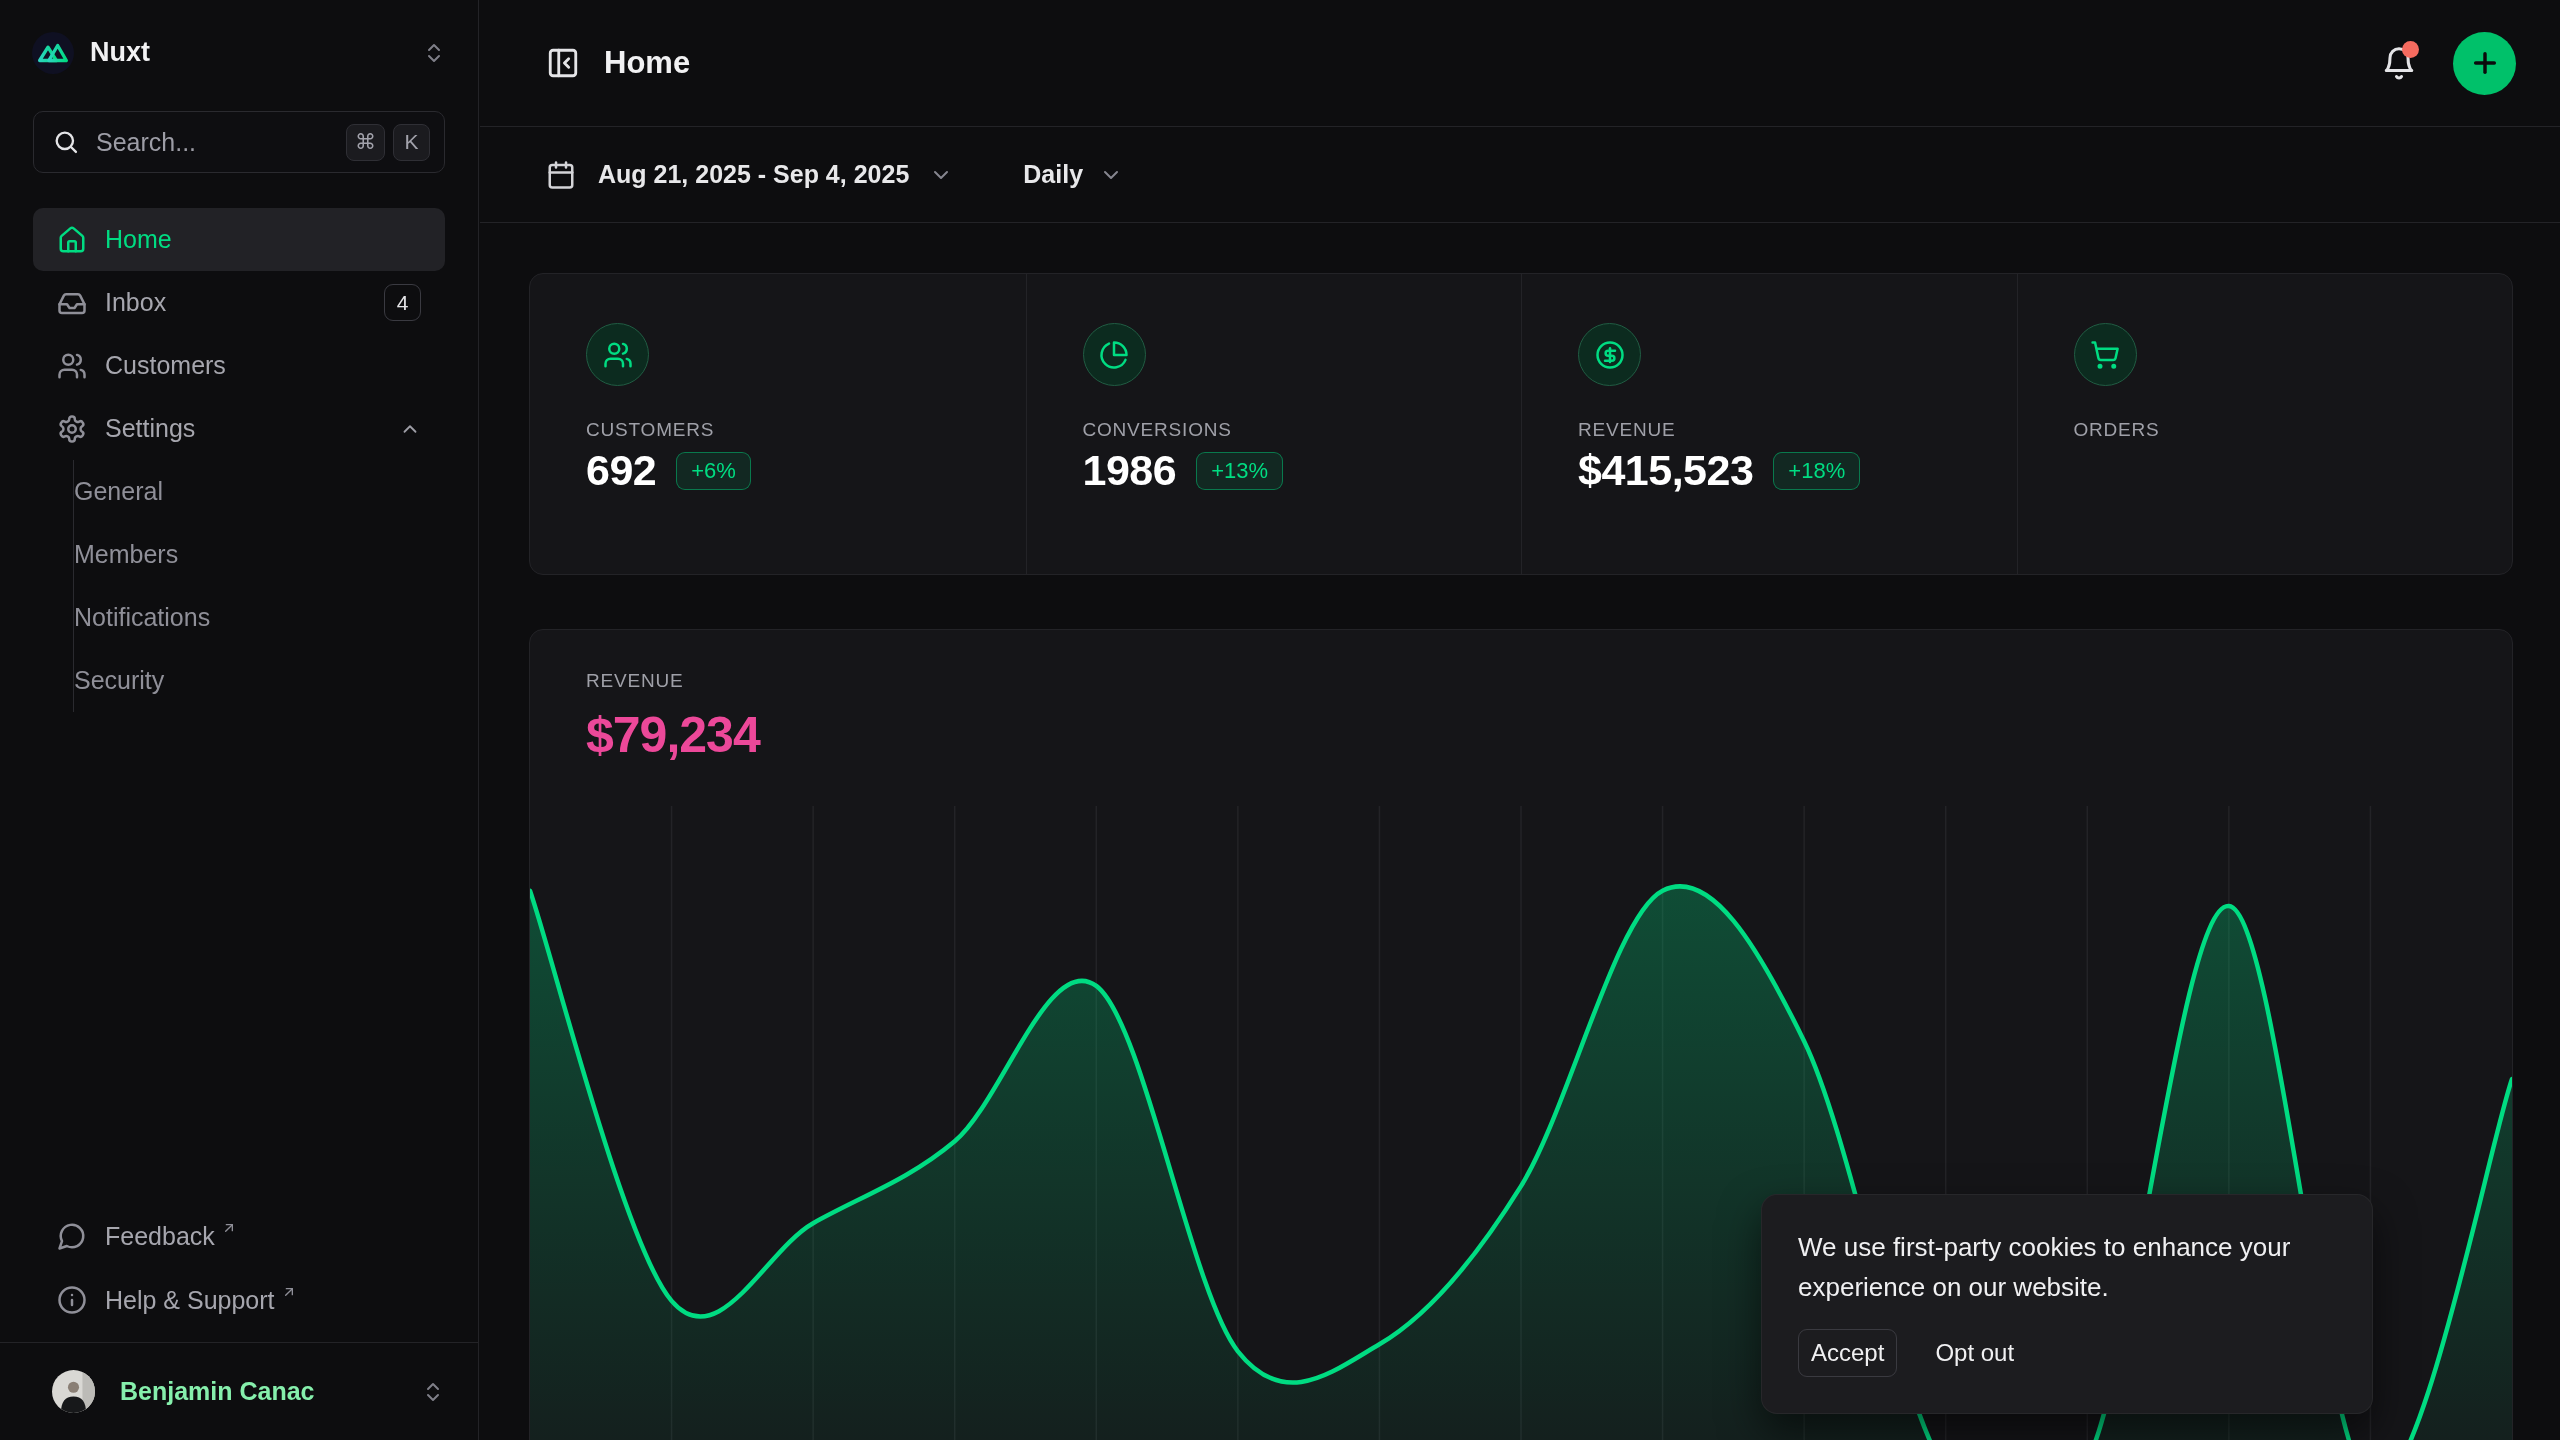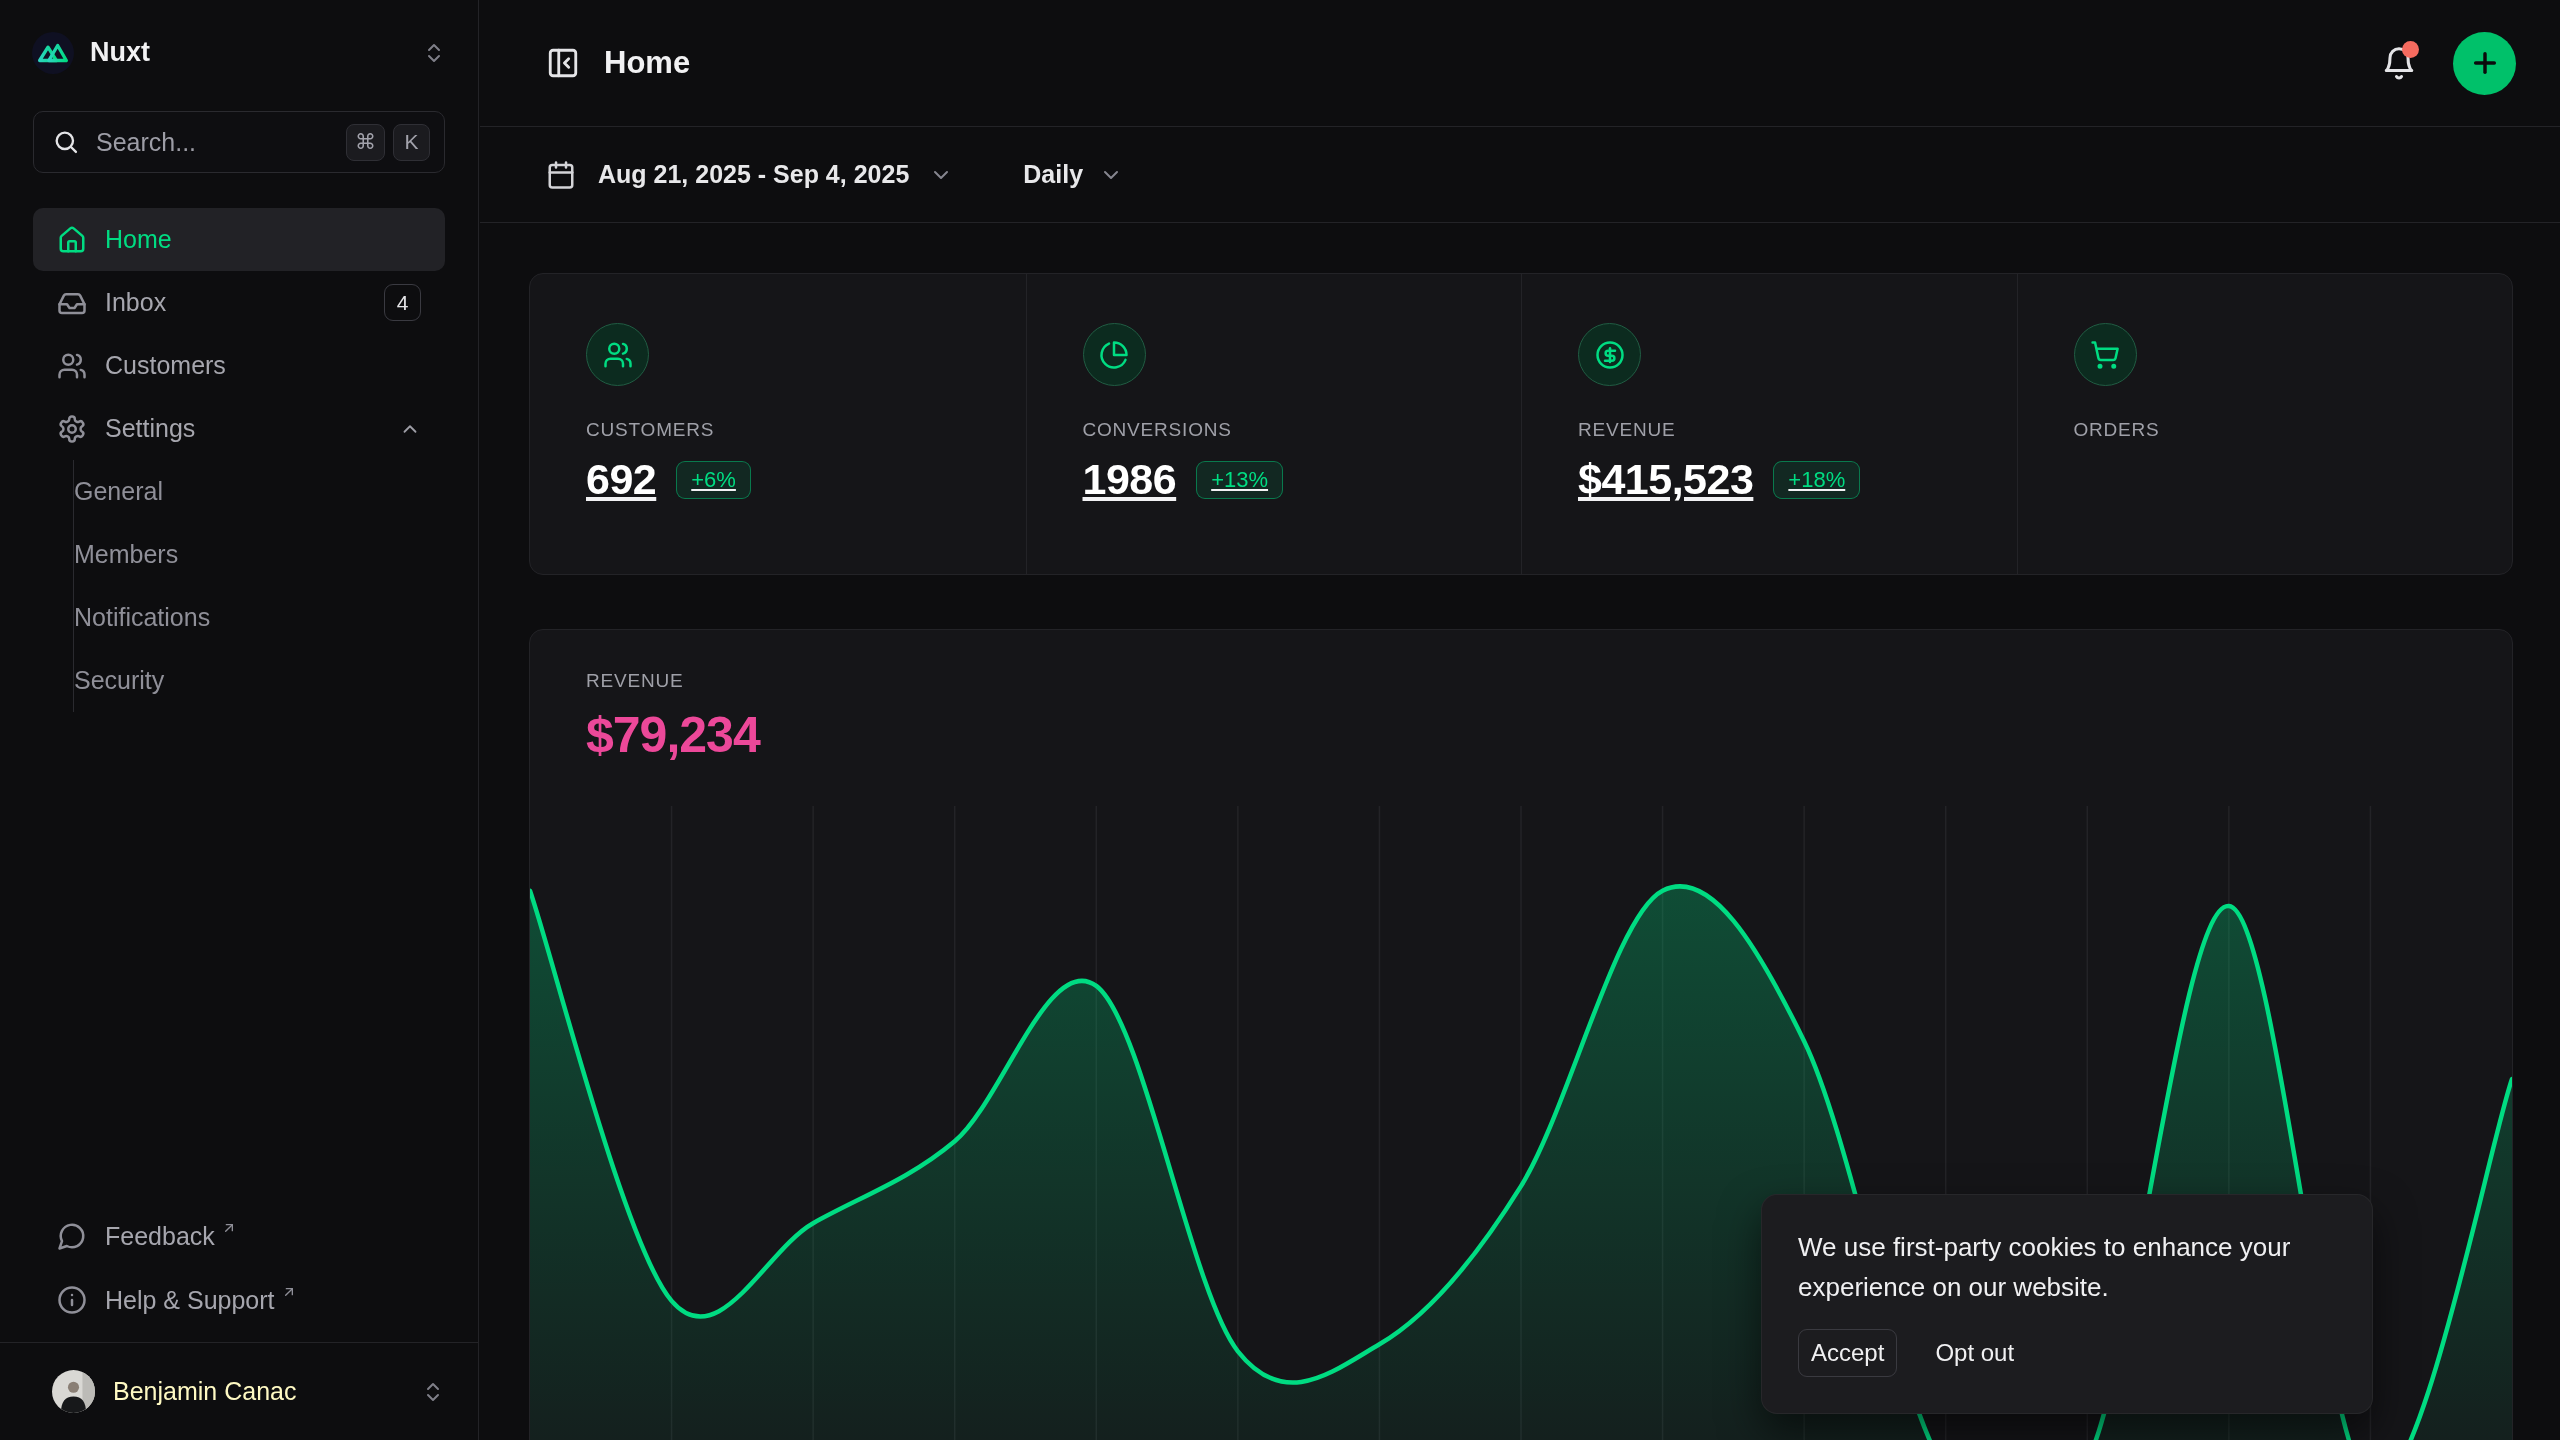--- a/index.html
+++ b/index.html
@@ -37,21 +37,21 @@
   .subnav-item { height:63px; display:flex; align-items:center; font-size:25px; color:#8f8f98; cursor:pointer; }
 
   .sb-foot { position:absolute; left:33px; right:33px; bottom:108px; }
   .foot-item { height:64px; display:flex; align-items:center; padding:0 24px; color:#a6a6ae; cursor:pointer; }
   .foot-item .n-icon { width:30px; color:#8f8f98; display:flex; }
   .foot-item .f-label { font-size:25px; margin-left:18px; }
   .ext-arrow { color:#8f8f98; margin-left:6px; transform:translateY(-8px); }
 
   .sb-user-wrap { position:absolute; left:0; right:0; bottom:0; height:98px; border-top:1px solid #232327; display:flex; align-items:center; padding:0 33px 0 52px; cursor:pointer; }
   .avatar { width:43px; height:43px; border-radius:50%; overflow:hidden; flex:none; }
-  .user-name { font-size:25px; font-weight:400; color:#fef9c3; margin-left:18px; flex:1; }
+  .user-name { font-size:25px; font-weight:700; color:#86efac; margin-left:25px; flex:1; }
 
   
   .main { position:absolute; left:480px; top:0; right:0; bottom:0; }
   .topbar { position:absolute; top:0; left:0; right:0; height:127px; border-bottom:1px solid #232327; display:flex; align-items:center; padding:0 44px 0 66px; }
   .collapse-btn { color:#e4e4e7; cursor:pointer; display:flex; }
   .page-title { font-size:31px; font-weight:700; margin-left:24px; flex:1; }
   .bell-wrap { position:relative; color:#e4e4e7; cursor:pointer; margin-right:36px; display:flex; }
   .bell-dot { position:absolute; top:-4px; right:-2px; width:17px; height:17px; border-radius:50%; background:#f66b5f; }
   .add-btn { width:63px; height:63px; border-radius:50%; background:#00c16a; color:#0b0b0c; display:flex; align-items:center; justify-content:center; cursor:pointer; border:none; }
 
@@ -62,21 +62,21 @@
   .ctl-chev { color:#85858e; display:flex; }
   .interval-ctl { display:flex; align-items:center; cursor:pointer; margin-left:70px; color:#e8e8ea; }
   .interval-text { font-size:25px; font-weight:600; margin-right:16px; }
 
   
   .stats { position:absolute; top:273px; left:49px; right:47px; height:302px; background:#151518; border:1px solid #232327; border-radius:14px; display:grid; grid-template-columns:1fr 1fr 1fr 1fr; }
   .stat-cell { padding:49px 56px; border-left:1px solid #232327; cursor:pointer; }
   .stat-cell:first-child { border-left:none; }
   .stat-icon { width:63px; height:63px; border-radius:50%; background:#0c2b1f; border:1px solid #215c43; color:#00dc82; display:flex; align-items:center; justify-content:center; }
   .stat-label { margin-top:33px; font-size:19px; letter-spacing:0.8px; color:#9fa0a8; font-weight:500; }
-  .stat-value-row { margin-top:14px; display:flex; align-items:center;text-decoration:underline; }
+  .stat-value-row { margin-top:5px; display:flex; align-items:center; }
   .stat-value { font-size:43px; font-weight:700; letter-spacing:-0.5px; color:#ffffff; }
   .delta-badge { margin-left:20px; padding:6px 15px; border-radius:9px; font-size:22px; font-weight:500; color:#00dc82; background:rgba(0,220,130,0.10); box-shadow:inset 0 0 0 1px rgba(0,220,130,0.45); }
 
   
   .revenue-card { position:absolute; top:629px; left:49px; right:47px; height:900px; background:#151518; border:1px solid #232327; border-radius:14px; overflow:hidden; }
   .rev-head { padding:40px 56px 0; }
   .rev-label { font-size:19px; letter-spacing:0.8px; color:#9fa0a8; font-weight:500; }
   .rev-value { margin-top:14px; font-size:50px; font-weight:700; letter-spacing:-1px; color:#ec4899; }
   .chart-wrap { position:absolute; left:0; right:0; top:176px; bottom:0; }
   .chart-wrap svg { width:100%; height:700px; }

